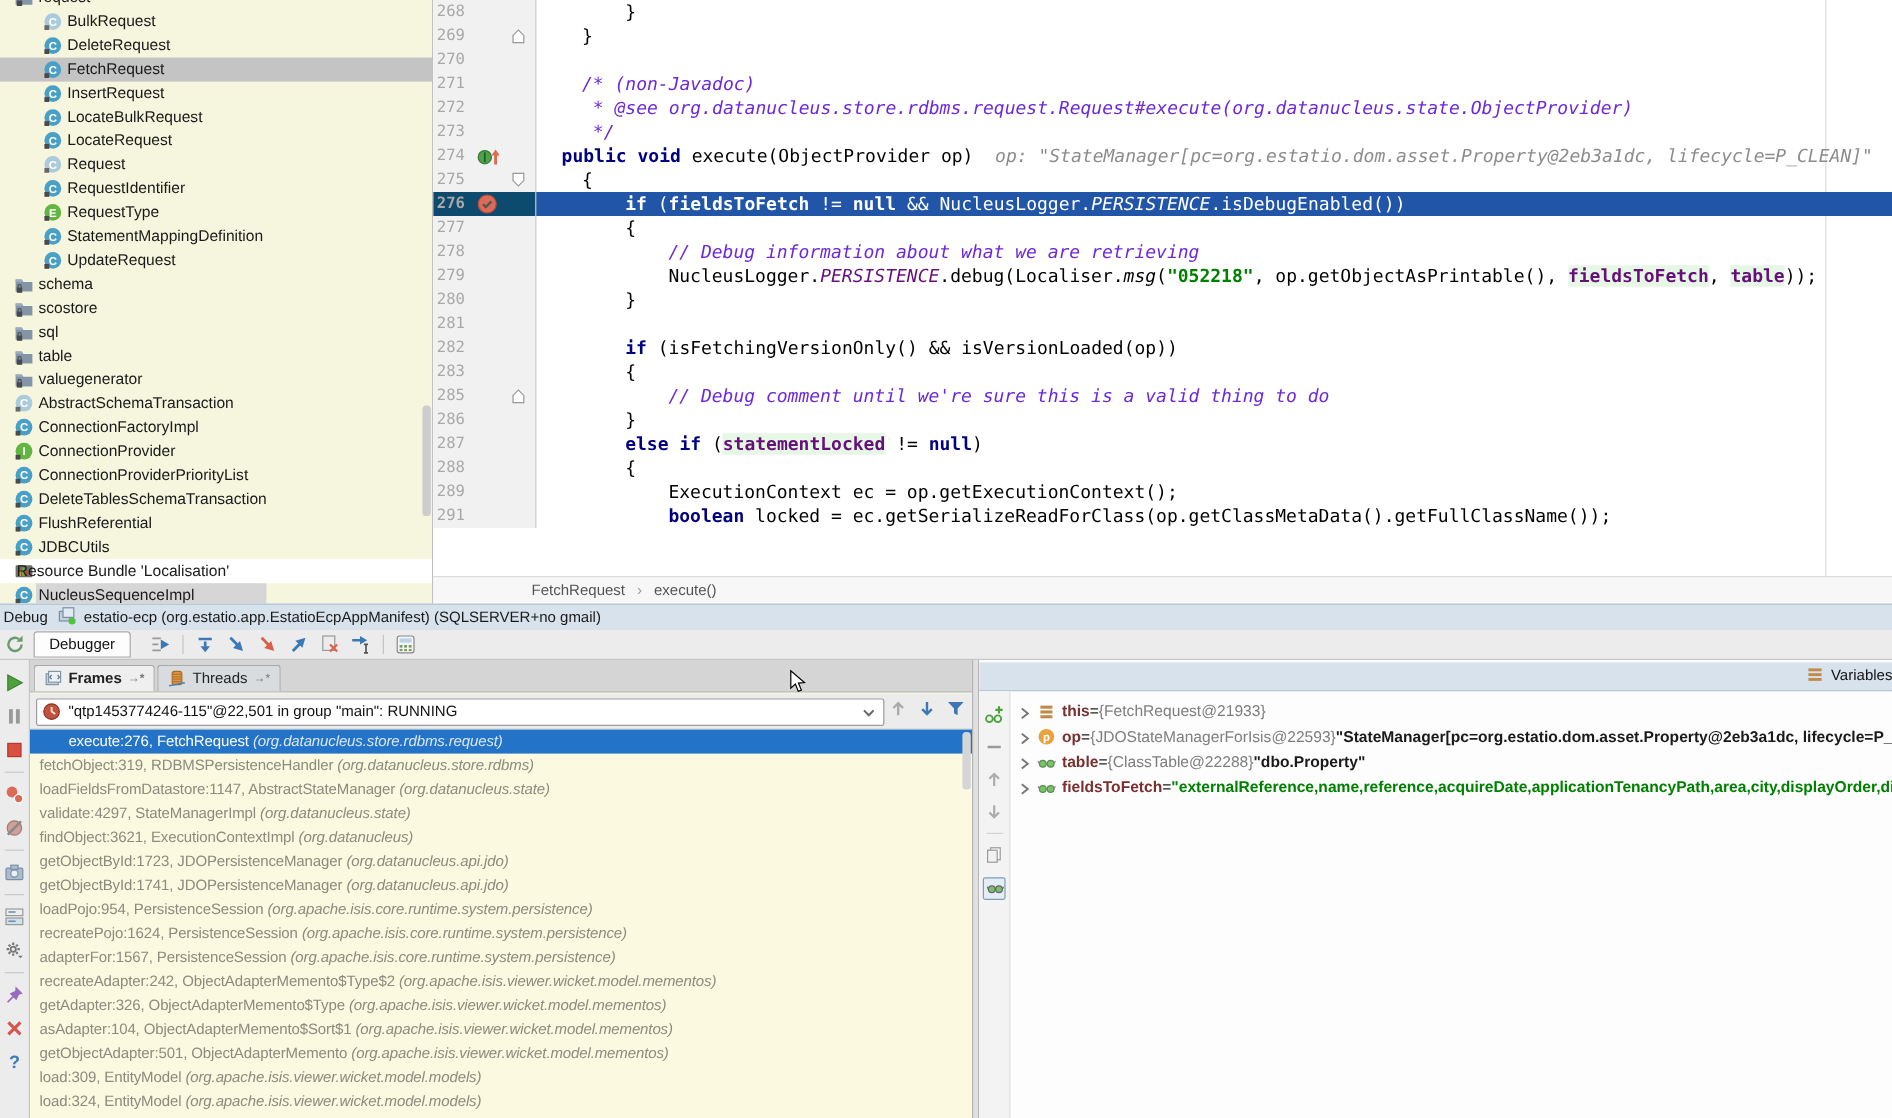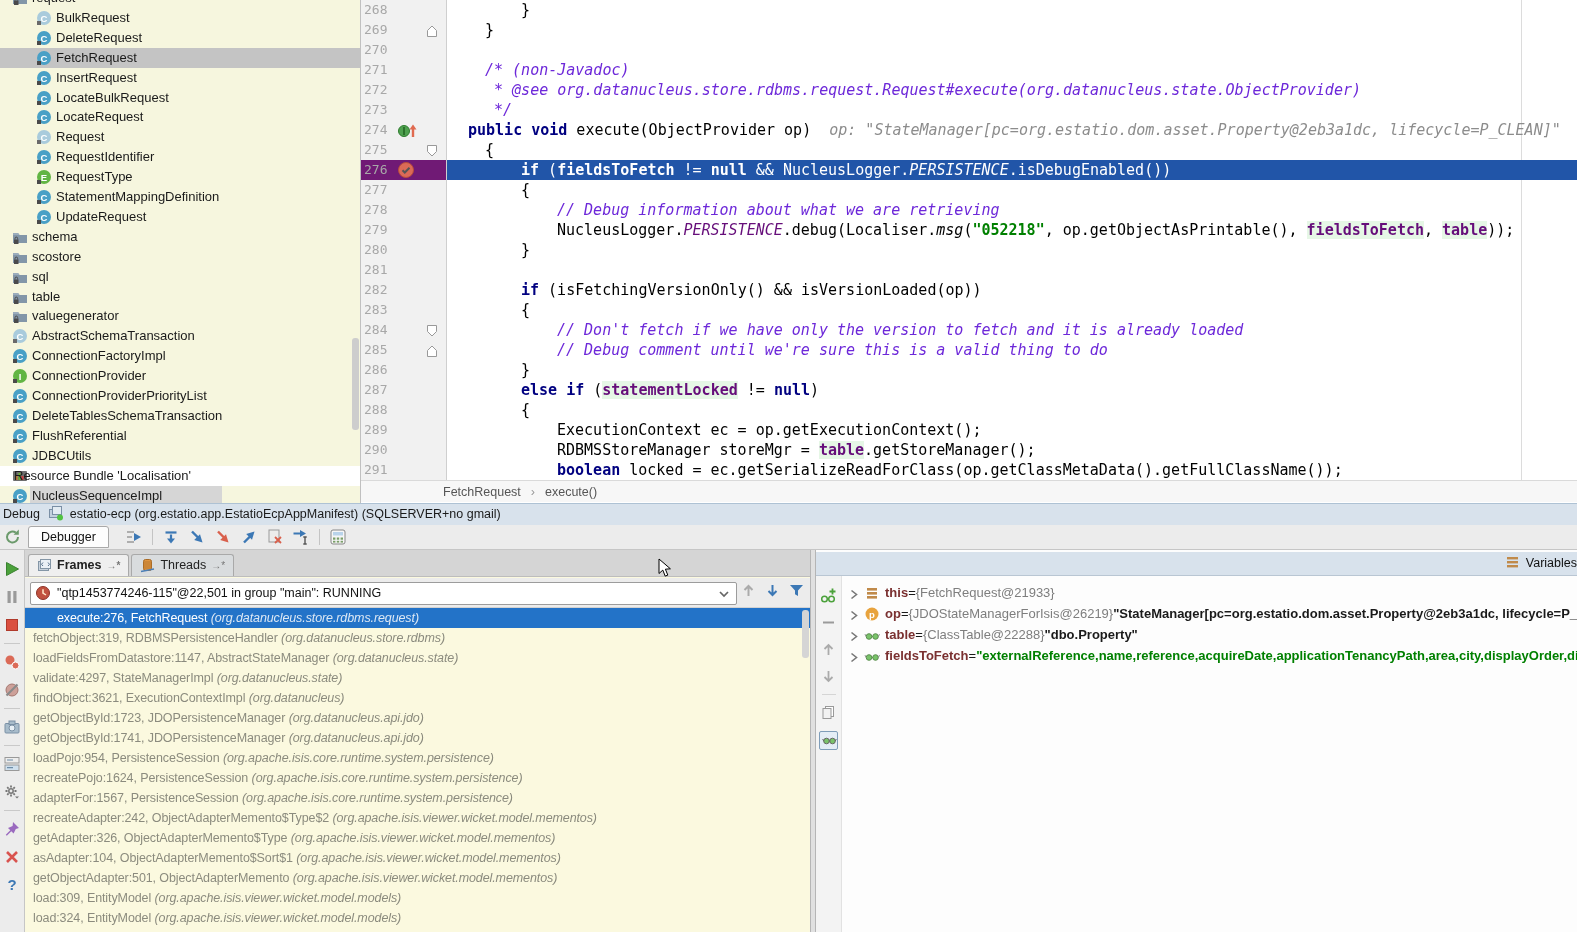--- a/index.html
+++ b/index.html
@@ -30,21 +30,21 @@
   .code{display:block;white-space:pre;font-family:"DejaVu Sans Mono",monospace;font-size:15px;color:#000;}
   .kw{color:#000080;font-weight:bold;}
   .com{color:#6d28d9;font-style:italic;}
   .str{color:#008000;font-weight:bold;}
   .fld{color:#660E7A;font-weight:bold;background:#E6F7E6;}
   .sfld{color:#660E7A;font-style:italic;}
   .sm{font-style:italic;}
   .hint{color:#8C8C8C;font-style:italic;}
   .eline.exec .codewrap{background:#2155A8;}
   .eline.exec .tok{color:#fff !important;background:transparent !important;}
-  .eline.exec .gcell{background:#701a75;}
+  .eline.exec .gcell{background:#0c4a6e;font-weight:bold;}
   
   .breadcrumb{position:absolute;left:361px;top:480px;width:1216px;height:22px;background:#F7F7F7;
               border-top:1px solid #DADADA;line-height:22px;font-size:12.5px;color:#555;padding-left:82px;box-sizing:border-box;}
   .breadcrumb .bsep{color:#999;margin:0 10px;}
   
   .dtitle{position:absolute;left:0;top:503px;width:1577px;height:21px;background:#D8E2EC;
           border-top:1px solid #AEC2D4;border-bottom:1px solid #C2CEDA;line-height:20px;font-size:12.5px;color:#1a1a1a;}
   .dtitle .t{margin-left:3px;}
   .dticon{display:inline-block;width:16px;height:16px;vertical-align:-3px;margin:0 6px 0 8px;}
   .dtoolbar{position:absolute;left:0;top:525px;width:1577px;height:24px;background:#ECECEC;
@@ -528,31 +528,20 @@
         <div class="eline">
           <span class="gcell">
             <span class="gnum">283</span>
           </span>
           <span class="codewrap">
             <span class="code" style="padding-left:74px"><span class="tok ">{</span></span>
           </span>
         </div>
         <div class="eline">
           <span class="gcell">
-            <span class="gnum">284</span>
-            <span class="gfold"><svg width="14" height="14" viewBox="0 0 14 14">
-                <path d="M2.5 1.5h9v6L7 12 2.5 7.5z" fill="#fff" stroke="#999"></path>
-              </svg></span>
-          </span>
-          <span class="codewrap">
-            <span class="code" style="padding-left:110px"><span class="tok com">// Don't fetch if we have only the version to fetch and it is already loaded</span></span>
-          </span>
-        </div>
-        <div class="eline">
-          <span class="gcell">
             <span class="gnum">285</span>
             <span class="gfold"><svg width="14" height="14" viewBox="0 0 14 14">
                 <path d="M2.5 12.5h9v-6L7 2 2.5 6.5z" fill="#fff" stroke="#999"></path>
               </svg></span>
           </span>
           <span class="codewrap">
             <span class="code" style="padding-left:110px"><span class="tok com">// Debug comment until we're sure this is a valid thing to do</span></span>
           </span>
         </div>
         <div class="eline">
@@ -578,28 +567,20 @@
           <span class="codewrap">
             <span class="code" style="padding-left:74px"><span class="tok ">{</span></span>
           </span>
         </div>
         <div class="eline">
           <span class="gcell">
             <span class="gnum">289</span>
           </span>
           <span class="codewrap">
             <span class="code" style="padding-left:110px"><span class="tok ">ExecutionContext ec = op.getExecutionContext();</span></span>
-          </span>
-        </div>
-        <div class="eline">
-          <span class="gcell">
-            <span class="gnum">290</span>
-          </span>
-          <span class="codewrap">
-            <span class="code" style="padding-left:110px"><span class="tok ">RDBMSStoreManager storeMgr = </span><span class="tok fld">table</span><span class="tok ">.getStoreManager();</span></span>
           </span>
         </div>
         <div class="eline">
           <span class="gcell">
             <span class="gnum">291</span>
           </span>
           <span class="codewrap">
             <span class="code" style="padding-left:110px"><span class="tok kw">boolean</span><span class="tok "> locked = ec.getSerializeReadForClass(op.getClassMetaData().getFullClassName());</span></span>
           </span>
         </div>
@@ -846,21 +827,21 @@
         <div class="vrow" style="top: 27px;">
           <span class="vchev"><svg width="13" height="13" viewBox="0 0 13 13">
               <path d="M4.5 2.5l5 4-5 4" stroke="#777" stroke-width="1.6" fill="none"></path>
             </svg></span>
           <span class="vicon"><svg width="16" height="16" viewBox="0 0 16 16">
               <circle cx="8" cy="8" r="6.5" fill="#E8A33D"></circle>
               <text x="8" y="11.5" font-size="9.5" fill="#fff" text-anchor="middle" font-family="sans-serif" font-weight="bold">p</text>
             </svg></span>
           <span class="vname">op</span>
           <span class="veq"> = </span>
-          <span class="vref">{JDOStateManagerForIsis@26219} </span>
+          <span class="vref">{JDOStateManagerForIsis@22593} </span>
           <span class="vstr dark">"StateManager[pc=org.estatio.dom.asset.Property@2eb3a1dc, lifecycle=P_CLEAN]"</span>
         </div>
         <div class="vrow" style="top: 48px;">
           <span class="vchev"><svg width="13" height="13" viewBox="0 0 13 13">
               <path d="M4.5 2.5l5 4-5 4" stroke="#777" stroke-width="1.6" fill="none"></path>
             </svg></span>
           <span class="vicon"><svg width="16" height="16" viewBox="0 0 16 16">
               <circle cx="5" cy="9.5" r="2.8" fill="#79C36A" stroke="#5A8F4E"></circle>
               <circle cx="11.5" cy="9.5" r="2.8" fill="#79C36A" stroke="#5A8F4E"></circle>
               <path d="M7.8 9.5h1" stroke="#5A8F4E"></path>

